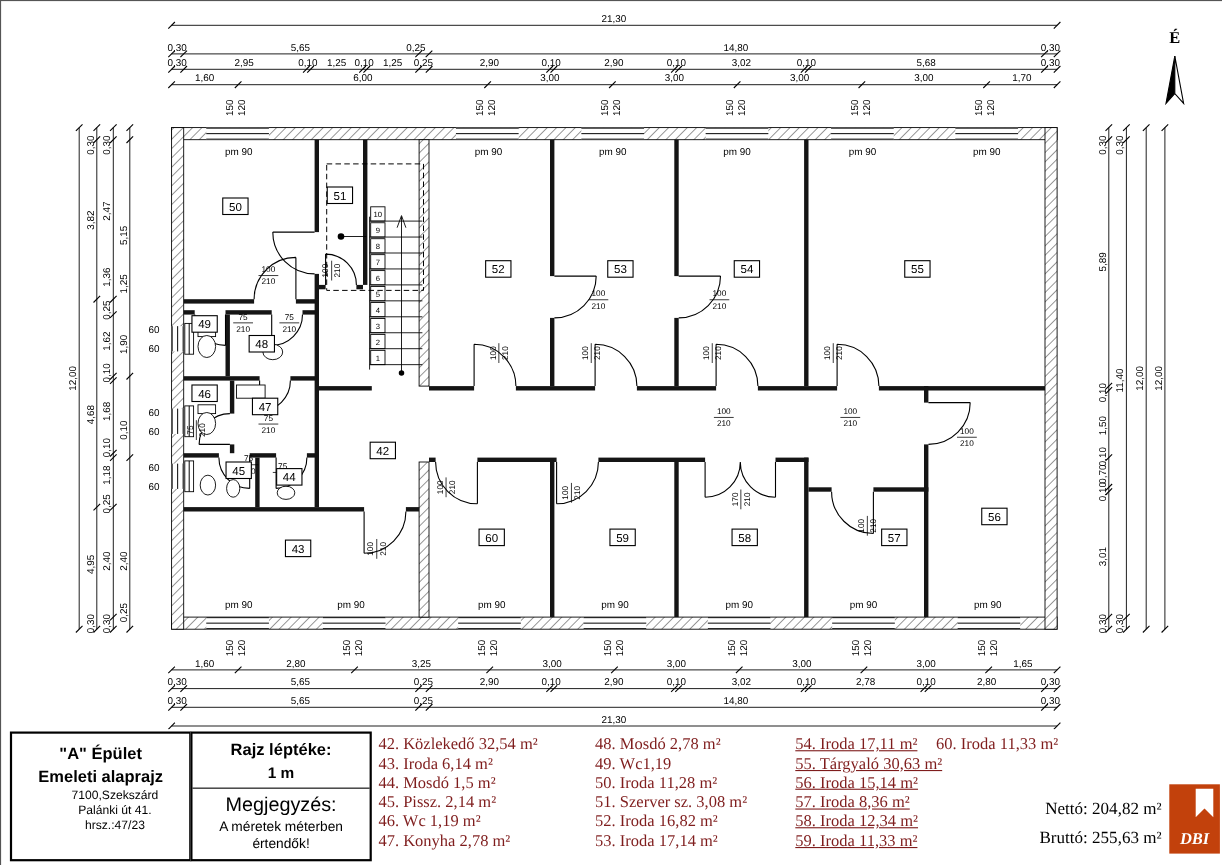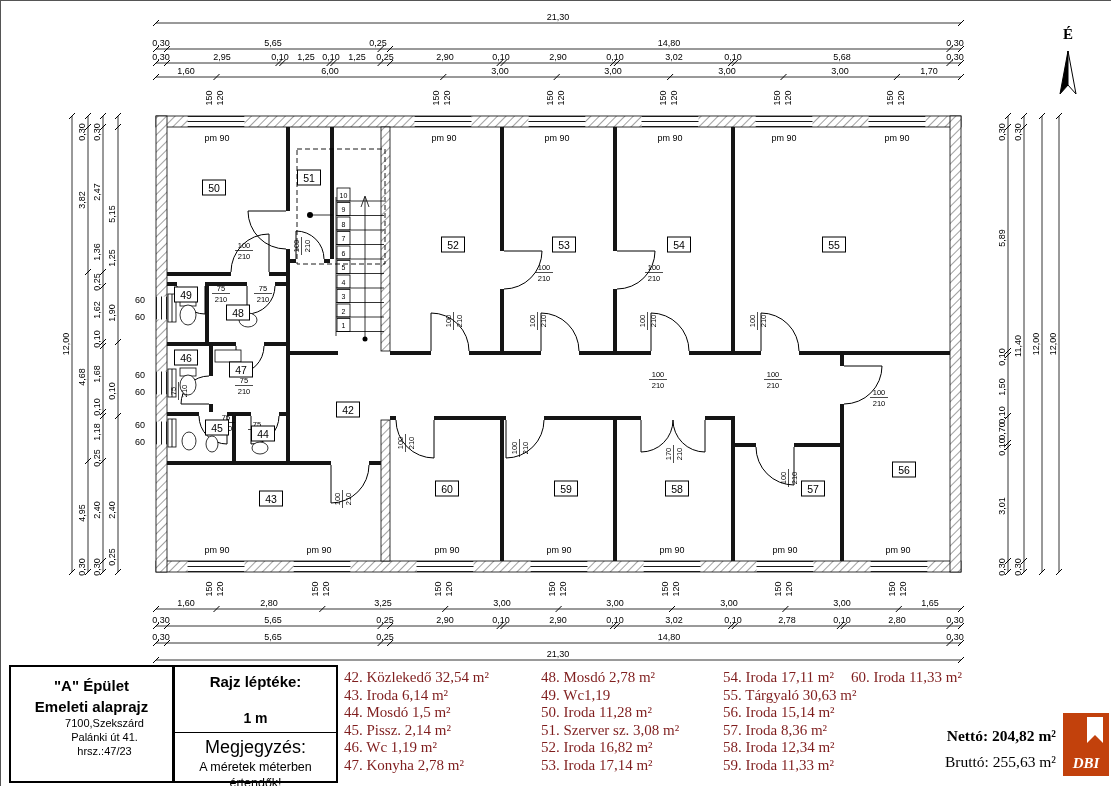--- a/index.html
+++ b/index.html
@@ -23,28 +23,28 @@
   .snum{font:7px "Liberation Sans",sans-serif;fill:#000;text-anchor:middle;}
   .north-e{font:bold 15px "Liberation Serif",serif;fill:#000;text-anchor:middle;}
   
   .tb-box{position:absolute;border:2px solid #000;background:#fff;text-align:center;}
   .tb1{left:8px;top:664px;width:161px;height:114px;}
   .tb2{left:172px;top:664px;width:161px;height:114px;}
   .tb-building{font:bold 15px "Liberation Sans",sans-serif;margin-top:10px;}
   .tb-title{font:bold 15px "Liberation Sans",sans-serif;margin-top:4px;}
   .tb-small{font:11px "Liberation Sans",sans-serif;margin-top:2px;padding-left:26px;}
   .tb-scalehead{font:bold 15px "Liberation Sans",sans-serif;margin-top:6px;}
-  .tb-scaleval{font:bold 14px "Liberation Sans",sans-serif;margin-top:20px;}
+  .tb-scaleval{font:bold 14px "Liberation Sans",sans-serif;margin-top:4px;}
   .tb-div{border-top:1.5px solid #000;margin:6px 0 4px 0;}
   .tb-notehead{font:18px "Liberation Sans",sans-serif;}
   .tb-noteline{font:12.5px "Liberation Sans",sans-serif;margin-top:2px;}
   .legend-col{position:absolute;top:668px;font:15px "Liberation Serif",serif;color:#7f1d1d;}
   .legend-item{line-height:17.5px;white-space:nowrap;}
   .totals{position:absolute;left:905px;width:150px;font:15.5px "Liberation Serif",serif;text-align:right;}
-  .tot1{top:726px;font-weight:bold;} .tot2{top:752px;}
+  .tot1{top:726px;} .tot2{top:752px;}
   .dbi{position:absolute;left:1062px;top:712px;width:46px;height:63px;background:#c2410c;}
   .dbi-text{position:absolute;left:0;right:0;bottom:4px;text-align:center;color:#fff;
             font:bold italic 15px "Liberation Serif",serif;}
 </style>
 </head>
 <body>
 
 <div class="sheet">
 
   <svg id="plan-svg" width="1111" height="662" viewBox="0 0 1111 662">
@@ -781,21 +781,21 @@
         <div class="legend-item">47. Konyha 2,78 m²</div>
       </div>
       <div class="legend-col" style="left: 540px;">
         <div class="legend-item">48. Mosdó 2,78 m²</div>
         <div class="legend-item">49. Wc1,19</div>
         <div class="legend-item">50. Iroda 11,28 m²</div>
         <div class="legend-item">51. Szerver sz. 3,08 m²</div>
         <div class="legend-item">52. Iroda 16,82 m²</div>
         <div class="legend-item">53. Iroda 17,14 m²</div>
       </div>
-      <div class="legend-col" style="left: 722px;">
+      <div class="legend-col" style="left: 722px; text-decoration: underline;">
         <div class="legend-item">54. Iroda 17,11 m²</div>
         <div class="legend-item">55. Tárgyaló 30,63 m²</div>
         <div class="legend-item">56. Iroda 15,14 m²</div>
         <div class="legend-item">57. Iroda 8,36 m²</div>
         <div class="legend-item">58. Iroda 12,34 m²</div>
         <div class="legend-item">59. Iroda 11,33 m²</div>
       </div>
       <div class="legend-col" style="left: 850px;">
         <div class="legend-item">60. Iroda 11,33 m²</div>
       </div>

